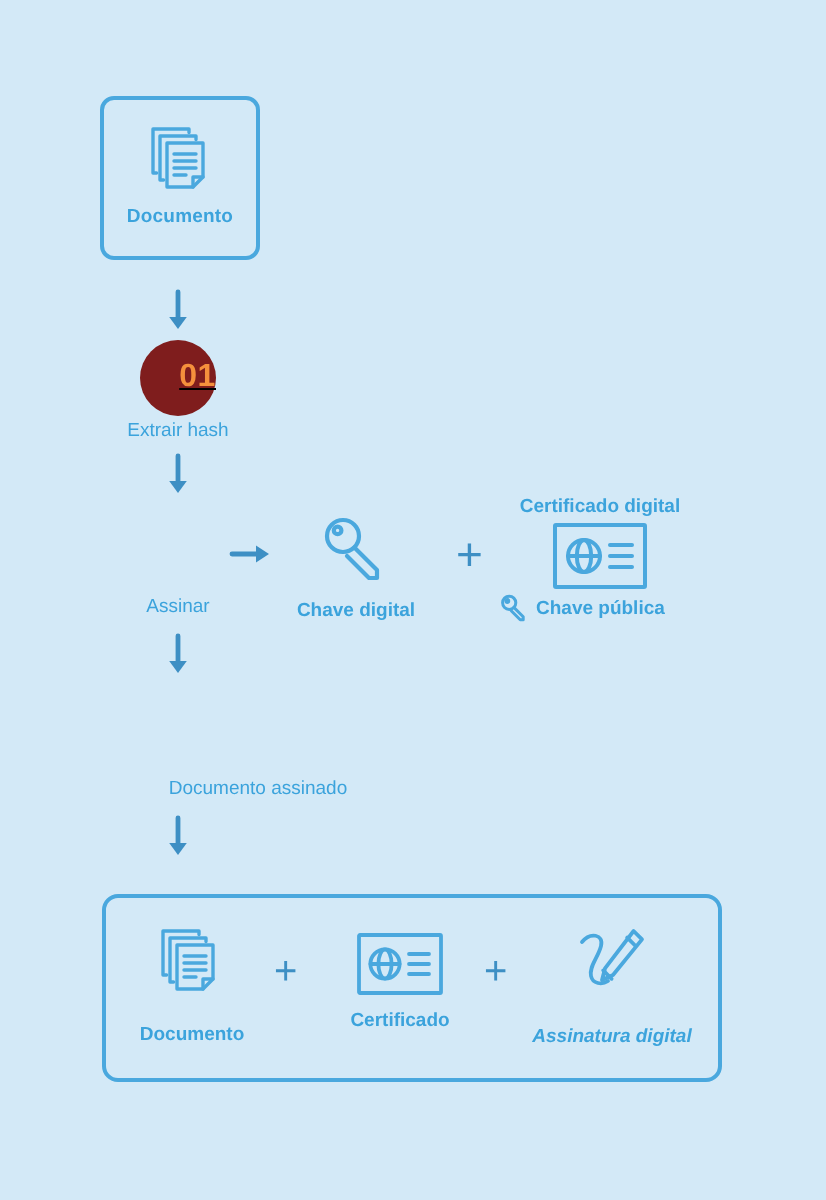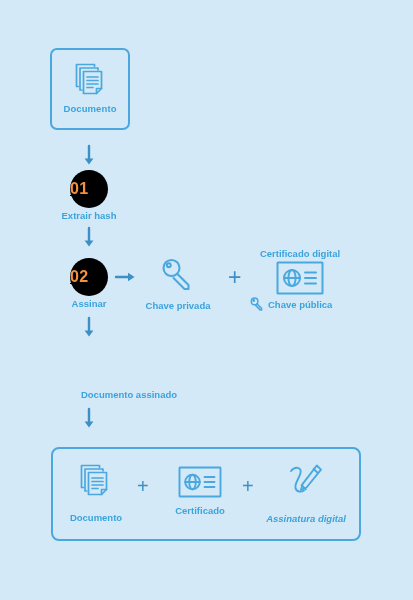--- a/index.html
+++ b/index.html
@@ -59,36 +59,36 @@
   }
   .arrow-right {
     width: 26px;
     height: 16px;
   }
   
   .step-circle {
     width: 38px;
     height: 38px;
     border-radius: 50%;
-    background: #000000;
+    background: #7f1d1d;
     display: flex;
     align-items: center;
-    justify-content: flex-start;
+    justify-content: flex-end;
     text-decoration: underline;
   }
   .step-num {
     font-size: 16px;
     font-weight: bold;
     color: #f5903c;
     letter-spacing: 0.3px;
   }
   .step-label {
     position: absolute;
     font-size: 9.5px;
-    font-weight: bold;
+    font-weight: normal;
     color: #3ba3dc;
     white-space: nowrap;
     text-align: center;
   }
   
   .plus {
     font-size: 20px;
     color: #3d8fc4;
     font-weight: normal;
     line-height: 1;
@@ -187,23 +187,20 @@
     <span class="icon-wrap arrow-down">
       <svg width="16" height="24" viewBox="0 0 16 24">
         <g stroke="#3d8fc4" stroke-width="2.4" fill="none" stroke-linecap="round">
           <line x1="8" y1="2" x2="8" y2="17"></line>
           <path d="M3.6 14.5 L8 20.5 L12.4 14.5 Z" fill="#3d8fc4" stroke="none"></path>
         </g>
       </svg>
     </span>
   </div>
 
-  <div class="node step-circle" style="left:70px; top:258px;">
-    <span class="step-num">02</span>
-  </div>
   <div class="step-label" style="left:0px; top:298px; width:178px;">Assinar</div>
 
   <div class="node" style="left:114px; top:269px;">
     <span class="icon-wrap arrow-right">
       <svg width="26" height="16" viewBox="0 0 26 16">
         <g stroke="#3d8fc4" stroke-width="2.4" fill="none" stroke-linecap="round">
           <line x1="2" y1="8" x2="16" y2="8"></line>
           <path d="M14 3.8 L20.5 8 L14 12.2 Z" fill="#3d8fc4" stroke="none"></path>
         </g>
       </svg>
@@ -214,21 +211,21 @@
     <span class="icon-wrap">
       <svg width="42" height="42" viewBox="0 0 42 42">
         <g fill="none" stroke="#4aa8de" stroke-width="2.1" stroke-linecap="round" stroke-linejoin="round">
           <circle cx="14.5" cy="13" r="8"></circle>
           <circle cx="11.8" cy="10.2" r="1.9"></circle>
           <path d="M20.2 18.7 L31.5 30 L31.5 34 L27.5 34 L16.5 23"></path>
         </g>
       </svg>
     </span>
   </div>
-  <div class="caption caption-center" style="left:116px; top:300px; width:124px;">Chave privada</div>
+  <div class="caption caption-center" style="left:116px; top:300px; width:124px;">Chave digital</div>
 
   <div class="node" style="left:228px; top:266px;">
     <span class="plus-big">+</span>
   </div>
 
   <div class="caption caption-center" style="left:230px; top:248px; width:140px;">Certificado digital</div>
   <div class="node" style="left:276px; top:261px;">
     <span class="icon-wrap">
       <svg width="48" height="34" viewBox="0 0 48 34">
         <g fill="none" stroke="#4aa8de" stroke-width="2" stroke-linecap="round" stroke-linejoin="round">

